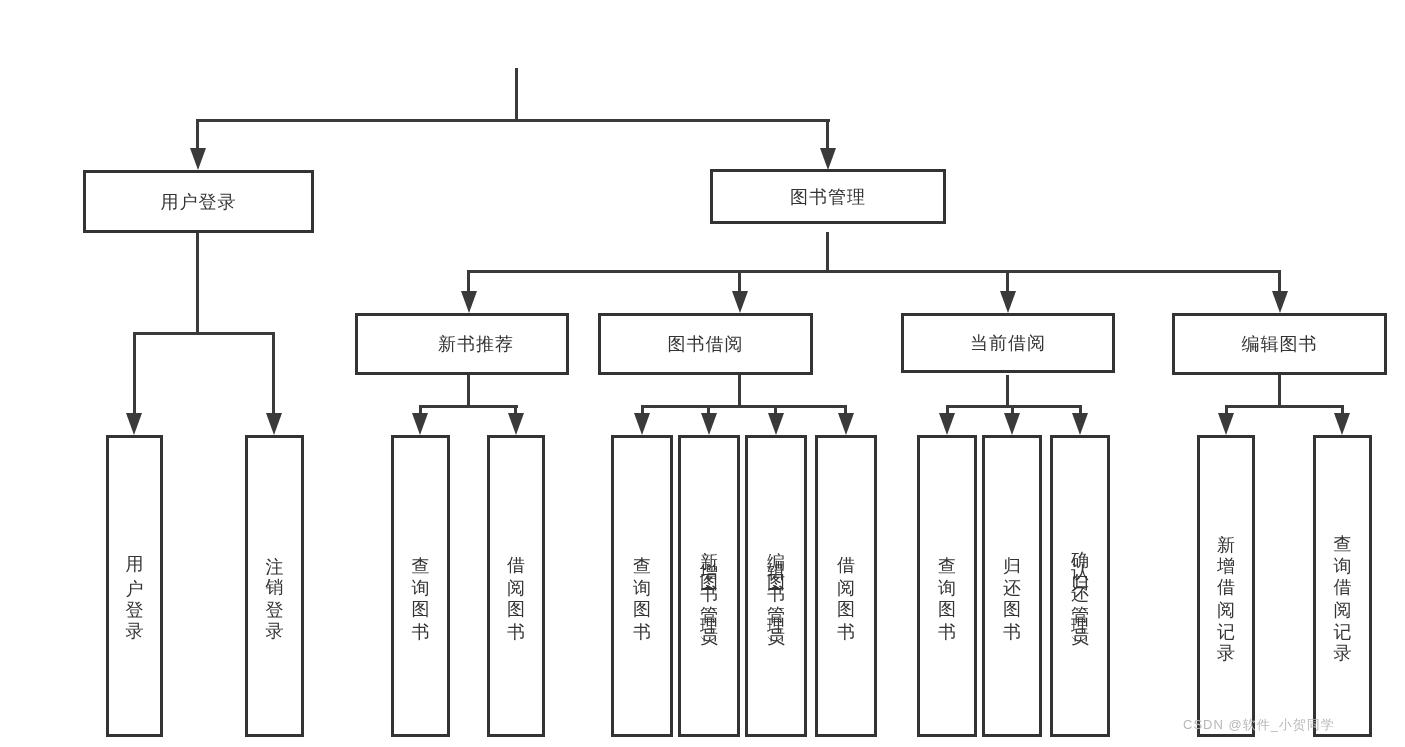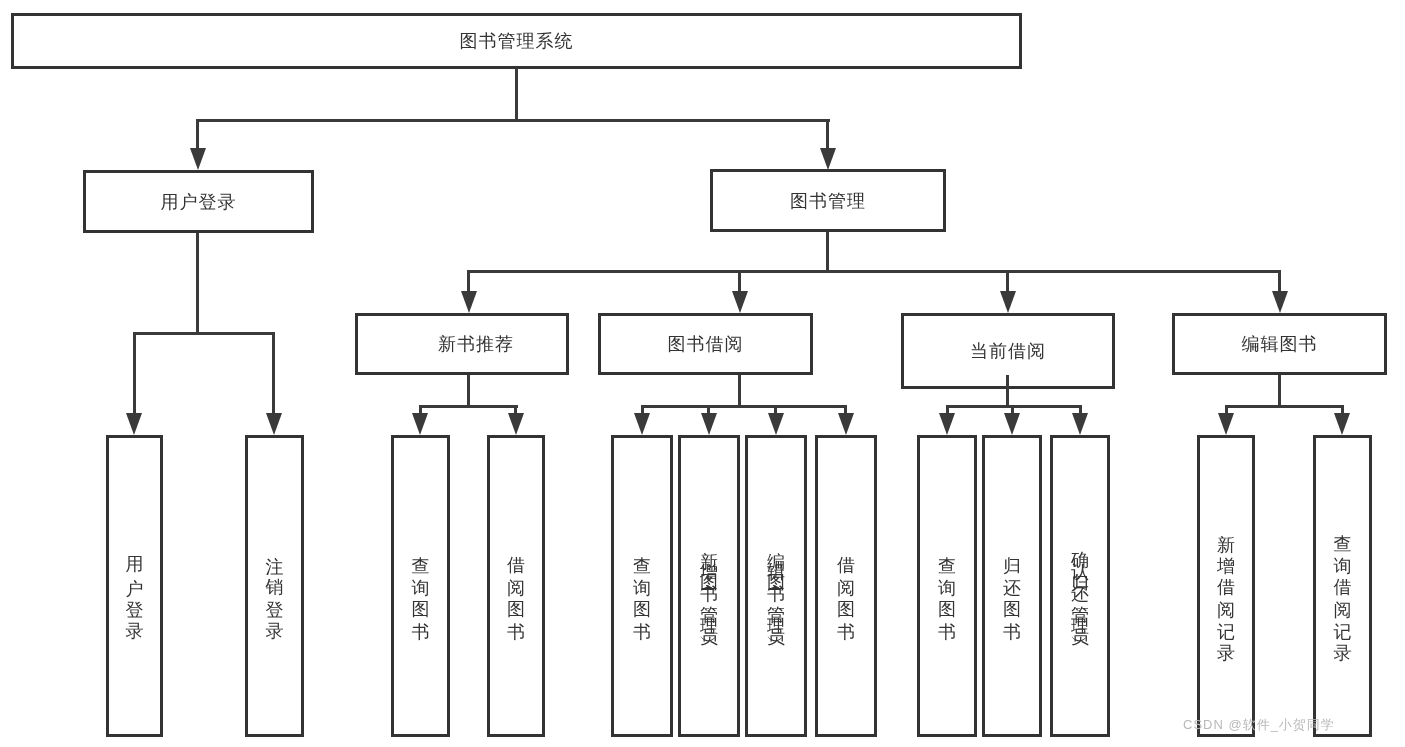--- a/index.html
+++ b/index.html
@@ -27,38 +27,35 @@
   .watermark{
     position:absolute;font-size:13px;color:#b9b9b9;z-index:5;
     letter-spacing:1px;white-space:nowrap;
   }
 </style>
 </head>
 <body>
 
 <div class="canvas">
 
-  <div class="node" style="left:11px;top:13px;width:1011px;height:56px;">
-    <span>图书管理系统</span>
-  </div>
 
   <div class="node" style="left:83px;top:170px;width:231px;height:63px;">
     <span>用户登录</span>
   </div>
-  <div class="node" style="left:710px;top:169px;width:236px;height:63px;">
+  <div class="node" style="left:710px;top:169px;width:236px;height:55px;">
     <span>图书管理</span>
   </div>
 
   <div class="node" style="left:355px;top:313px;width:214px;height:62px;padding-left:28px;">
     <span>新书推荐</span>
   </div>
   <div class="node" style="left:598px;top:313px;width:215px;height:62px;">
     <span>图书借阅</span>
   </div>
-  <div class="node" style="left:901px;top:313px;width:214px;height:76px;">
+  <div class="node" style="left:901px;top:313px;width:214px;height:60px;">
     <span>当前借阅</span>
   </div>
   <div class="node" style="left:1172px;top:313px;width:215px;height:62px;">
     <span>编辑图书</span>
   </div>
 
   <div class="node leaf" style="left:106px;top:435px;width:57px;height:302px;">
     <span class="vtext" style="letter-spacing: 22px;">用户登录</span>
   </div>
   <div class="node leaf" style="left:245px;top:435px;width:59px;height:302px;">

